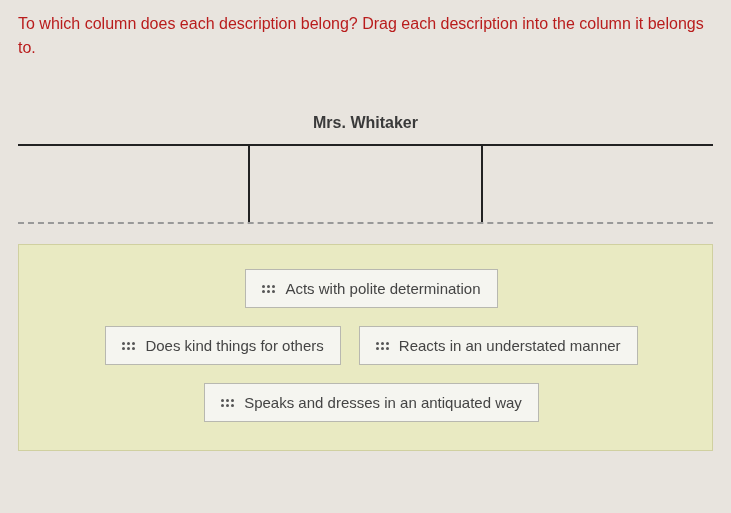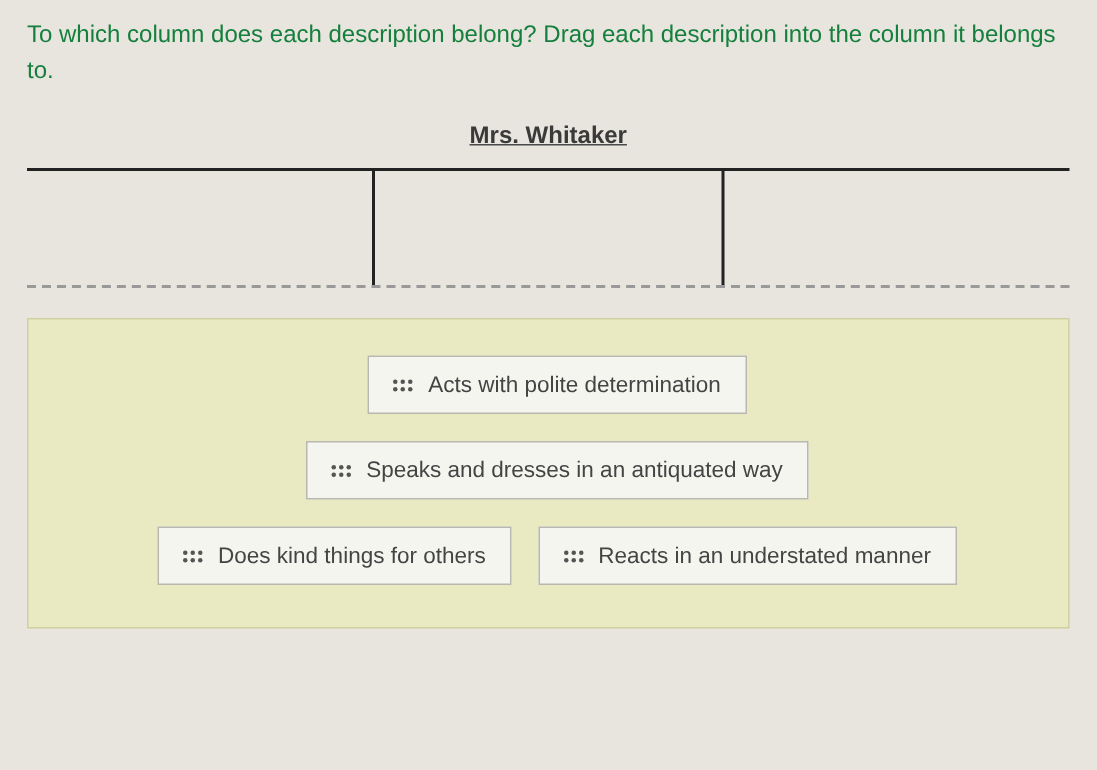--- a/index.html
+++ b/index.html
@@ -12,31 +12,30 @@
       height: 513px;
       background: #e8e4de;
       font-family: Arial, Helvetica, sans-serif;
       padding: 12px 18px;
       color: #4a4a4a;
       overflow: hidden;
     }
     .instructions {
       font-size: 16px;
       line-height: 1.5;
-      color: #15803d;
-      margin-bottom: 12px;
+      color: #b91c1c;
+      margin-bottom: 44px;
     }
     .table-area {
       width: 100%;
       margin-bottom: 20px;
     }
     .headers {
       display: flex;
       width: 100%;
-      text-decoration: underline;
     }
     .header-cell {
       flex: 1;
       text-align: center;
       font-weight: bold;
       font-size: 16px;
       color: #3a3a3a;
       padding: 10px 4px 12px 4px;
     }
     .drop-row {
@@ -137,48 +136,48 @@
             <span class="grip-dot"></span>
             <span class="grip-dot"></span>
             <span class="grip-dot"></span>
           </span>
         <span class="grip-row">
             <span class="grip-dot"></span>
             <span class="grip-dot"></span>
             <span class="grip-dot"></span>
           </span>
       </span>
-      <span>Speaks and dresses in an antiquated way</span>
-    </div>
-  </div>
-  <div class="chip-row">
-    <div class="chip">
-      <span class="grip">
-        <span class="grip-row">
-            <span class="grip-dot"></span>
-            <span class="grip-dot"></span>
-            <span class="grip-dot"></span>
-          </span>
-        <span class="grip-row">
-            <span class="grip-dot"></span>
-            <span class="grip-dot"></span>
-            <span class="grip-dot"></span>
-          </span>
-      </span>
       <span>Does kind things for others</span>
     </div>
     <div class="chip">
       <span class="grip">
         <span class="grip-row">
             <span class="grip-dot"></span>
             <span class="grip-dot"></span>
             <span class="grip-dot"></span>
           </span>
         <span class="grip-row">
             <span class="grip-dot"></span>
             <span class="grip-dot"></span>
             <span class="grip-dot"></span>
           </span>
       </span>
       <span>Reacts in an understated manner</span>
     </div>
   </div>
+  <div class="chip-row">
+    <div class="chip">
+      <span class="grip">
+        <span class="grip-row">
+            <span class="grip-dot"></span>
+            <span class="grip-dot"></span>
+            <span class="grip-dot"></span>
+          </span>
+        <span class="grip-row">
+            <span class="grip-dot"></span>
+            <span class="grip-dot"></span>
+            <span class="grip-dot"></span>
+          </span>
+      </span>
+      <span>Speaks and dresses in an antiquated way</span>
+    </div>
+  </div>
 </div>
 
 </body></html>

